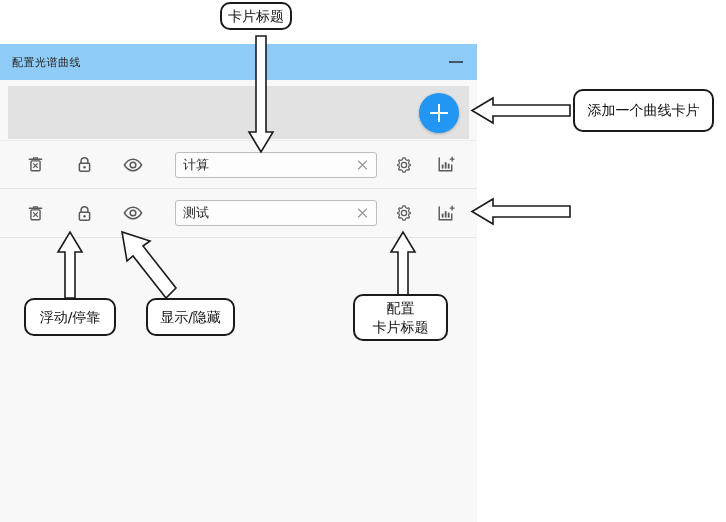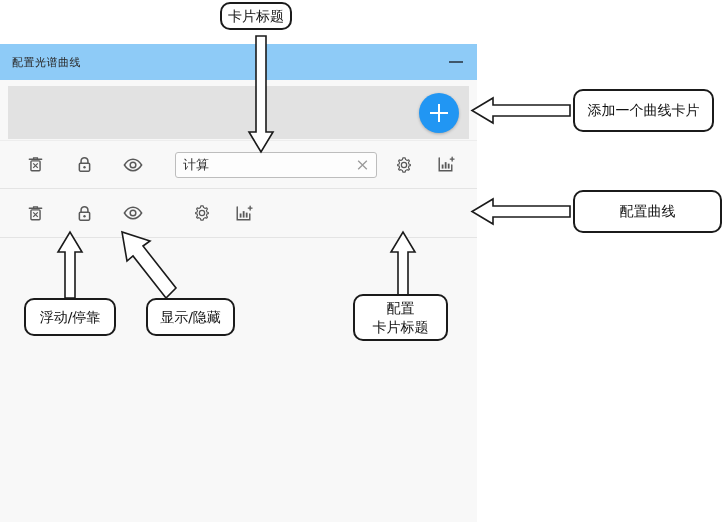--- a/index.html
+++ b/index.html
@@ -247,20 +247,28 @@
           </svg>
         </div>
         <span class="sp-c"></span>
         <div class="icon-btn">
           <svg width="22" height="22" viewBox="0 0 24 24">
             <path d="M2.6 12 C5.4 7.6 8.6 5.8 12 5.8 C15.4 5.8 18.6 7.6 21.4 12 C18.6 16.4 15.4 18.2 12 18.2 C8.6 18.2 5.4 16.4 2.6 12 Z" stroke="#595959" stroke-width="1.6" fill="none"></path>
             <circle cx="12" cy="12" r="3.1" stroke="#595959" stroke-width="1.6" fill="none"></circle>
           </svg>
         </div>
         <span class="sp-d"></span>
+        <div class="name-field">
+          <input type="text" value="测试" placeholder="" style="">
+          <span class="clear-x">
+            <svg width="15" height="15" viewBox="0 0 16 16">
+              <path d="M3.4 3.4 L12.6 12.6 M12.6 3.4 L3.4 12.6" stroke="#9a9a9a" stroke-width="1.4" fill="none"></path>
+            </svg>
+          </span>
+        </div>
         <span class="sp-e"></span>
         <div class="icon-btn">
           <svg width="20" height="20" viewBox="0 0 22 22">
             <path d="M11 3.2 L12.3 3.2 L12.75 5.05 a6 6 0 0 1 1.6 0.93 L16.15 5.4 L17.05 6.6 L15.9 8.1 a6 6 0 0 1 0.35 1.82 L18 10.4 L18 11.7 L16.25 12.18 a6 6 0 0 1-0.35 1.82 L17.05 15.5 L16.15 16.7 L14.35 16.08 a6 6 0 0 1-1.6 0.93 L12.3 18.9 L11 18.9 L9.7 18.9 L9.25 17.01 a6 6 0 0 1-1.6-0.93 L5.85 16.7 L4.95 15.5 L6.1 14 a6 6 0 0 1-0.35-1.82 L4 11.7 L4 10.4 L5.75 9.92 a6 6 0 0 1 0.35-1.82 L4.95 6.6 L5.85 5.4 L7.65 6.02 a6 6 0 0 1 1.6-0.93 L9.7 3.2 Z" stroke="#595959" stroke-width="1.25" fill="none" stroke-linejoin="round"></path>
             <circle cx="11" cy="11" r="2.9" stroke="#595959" stroke-width="1.35" fill="none"></circle>
           </svg>
         </div>
         <span class="sp-f"></span>
         <div class="icon-btn">
           <svg width="19" height="19" viewBox="0 0 20 20">
@@ -288,21 +296,20 @@
 
     <path d="M166 298 L133 256 L127 261 L122 232 L150 241 L143 246 L176 288 Z" fill="#ffffff" stroke="#1b1b1b" stroke-width="1.6" stroke-linejoin="miter"></path>
 
     <path d="M398 298 L398 252 L391 252 L403 232 L415 252 L408 252 L408 298 Z" fill="#ffffff" stroke="#1b1b1b" stroke-width="1.6" stroke-linejoin="miter"></path>
   </svg>
 
   <div class="callout" style="left:220px; top:2px; width:72px; height:28px;">卡片标题</div>
 
   <div class="callout" style="left:573px; top:89px; width:141px; height:43px;">添加一个曲线卡片</div>
 
-  <div class="callout" style="left:573px; top:190px; width:149px; height:43px;">配置曲线</div>
 
   <div class="callout" style="left:24px; top:298px; width:92px; height:38px;">浮动/停靠</div>
 
   <div class="callout" style="left:146px; top:298px; width:89px; height:38px;">显示/隐藏</div>
 
   <div class="callout two-line" style="left:353px; top:294px; width:95px; height:47px; flex-direction:column;">
     <span>配置</span>
     <span>卡片标题</span>
   </div>
 

